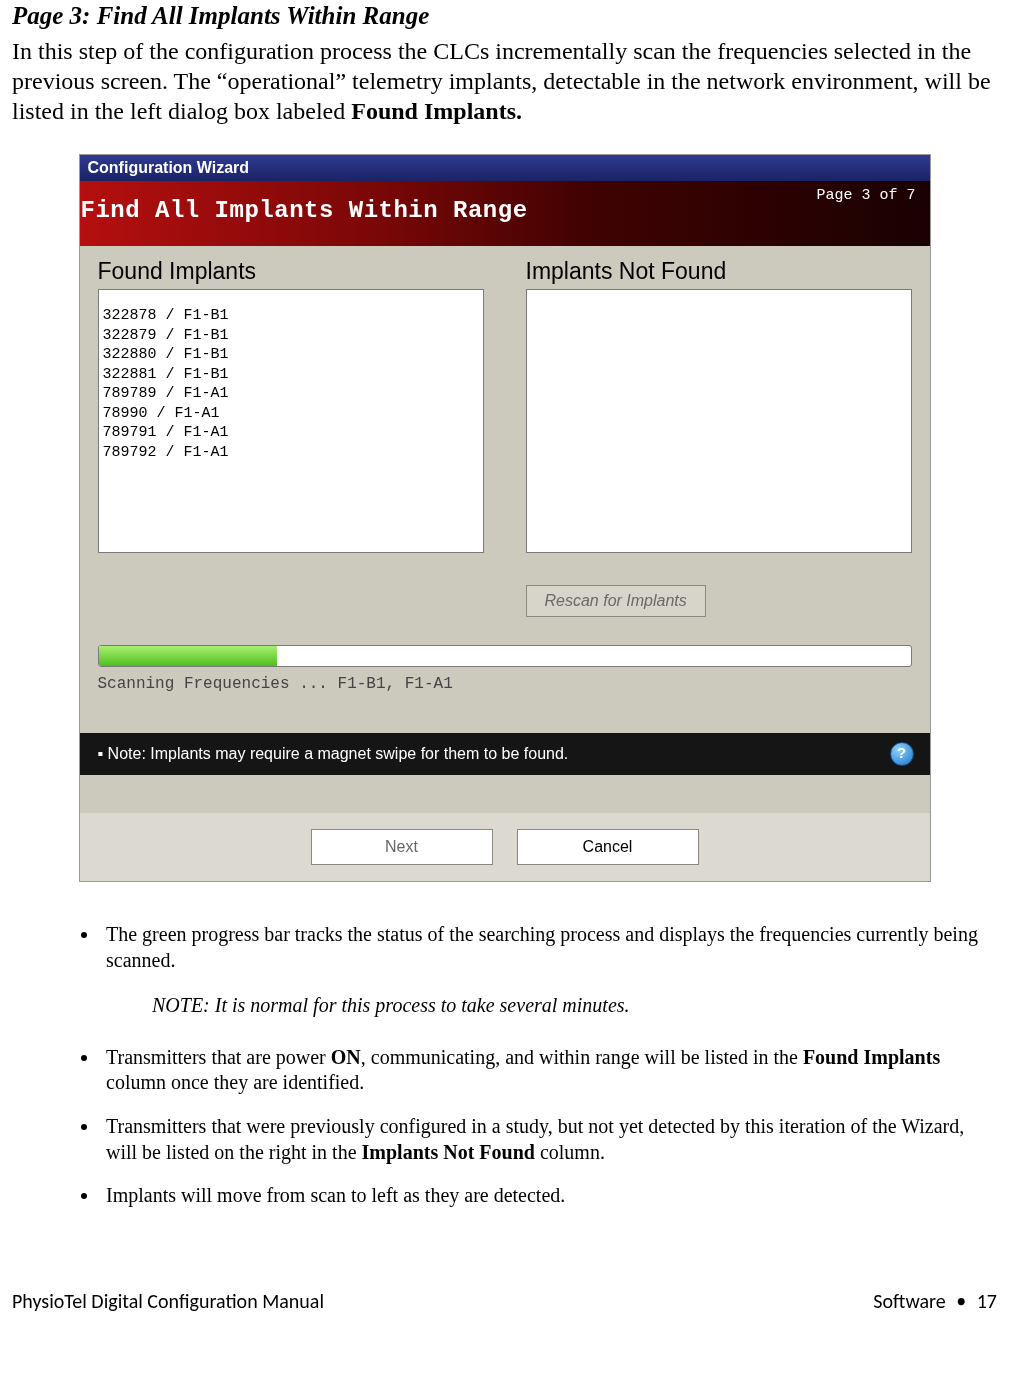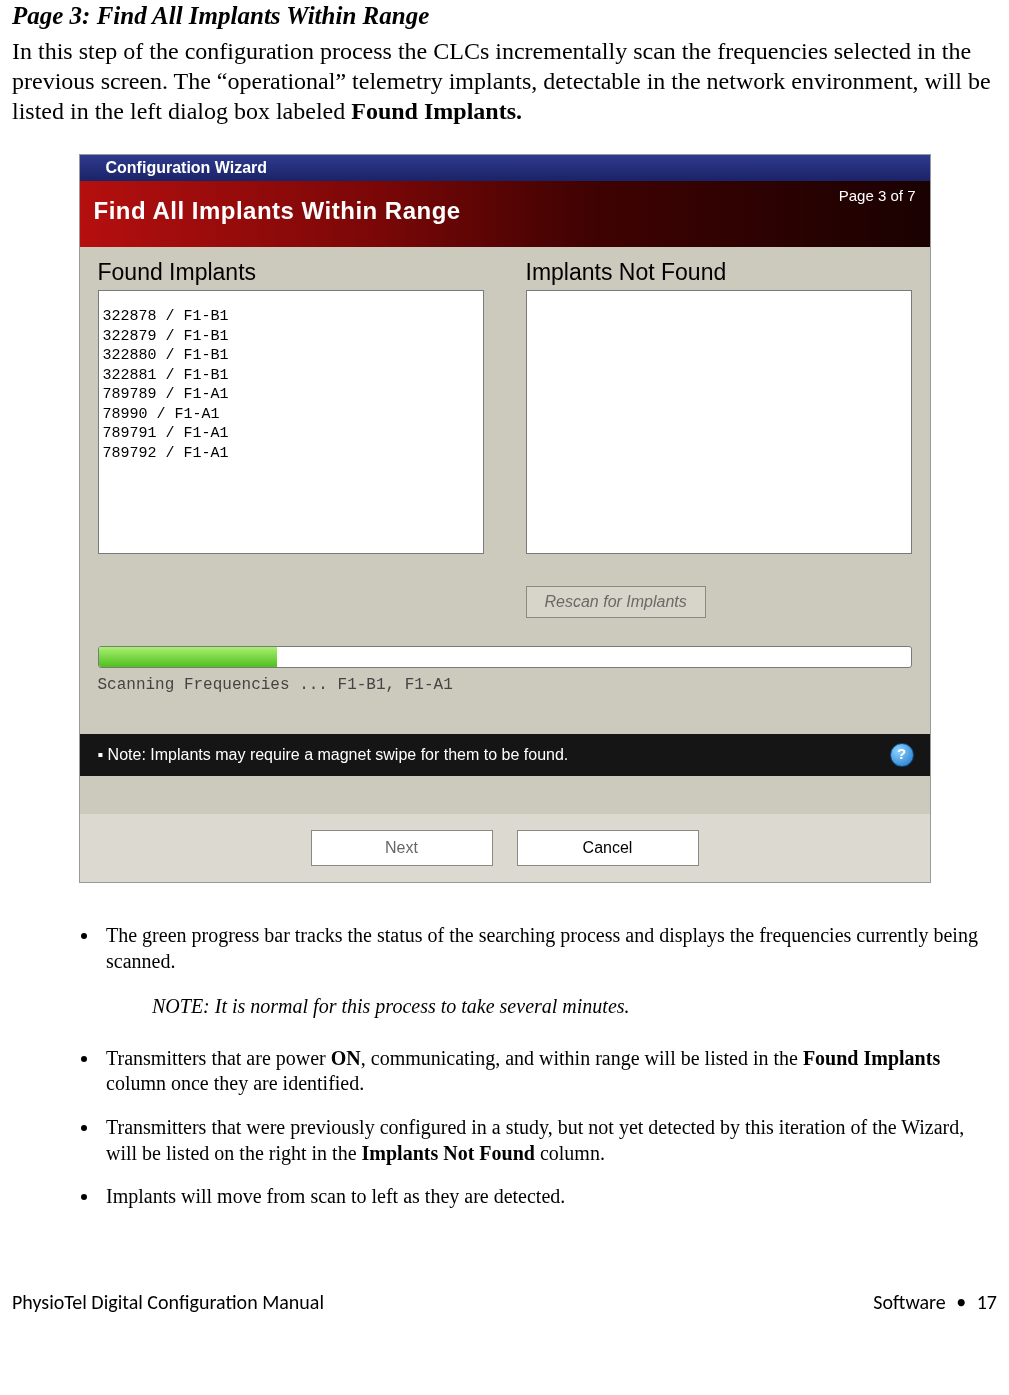--- a/index.html
+++ b/index.html
@@ -29,28 +29,29 @@
     width: 850px;
     margin: 0 auto 40px auto;
     border: 1px solid #999;
     background: #dcdad0;
     font-family: "Segoe UI", Arial, sans-serif;
   }
   .titlebar {
     background: linear-gradient(#2e3a8f, #1a2366);
     color: #fff;
     font-weight: 600;
-    padding: 4px 26px;
+    padding: 4px 8px;
     font-size: 16px;
   }
   .header-band {
     background: linear-gradient(90deg, #b50f0f 0%, #7a0707 35%, #400202 60%, #1a0101 100%);
     color: #fff;
-    padding: 16px 18px 22px 14px;
+    padding: 16px 18px 22px 1px;
     position: relative;
+    font-family: Liberation Mono, monospace;
   }
   .page-indicator {
     position: absolute;
     top: 6px;
     right: 14px;
     font-size: 15px;
   }
   .header-title {
     font-weight: 700;
     font-size: 24px;

